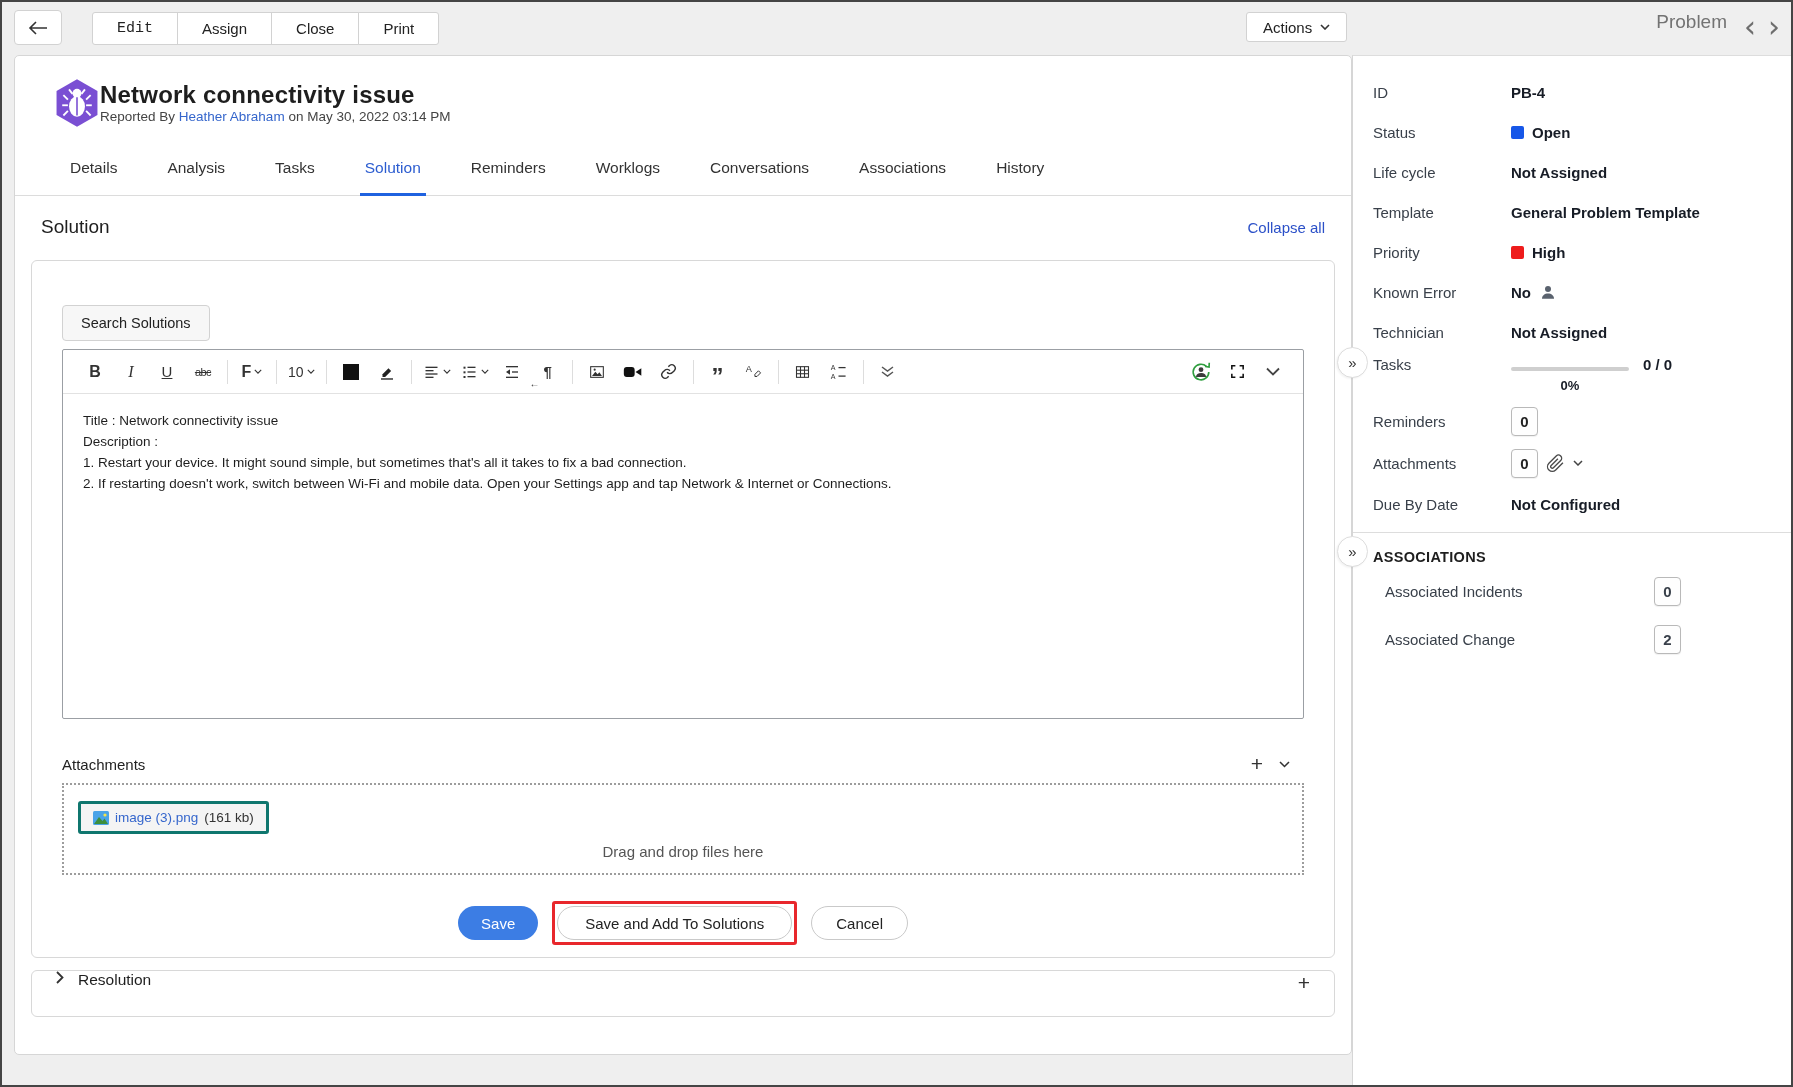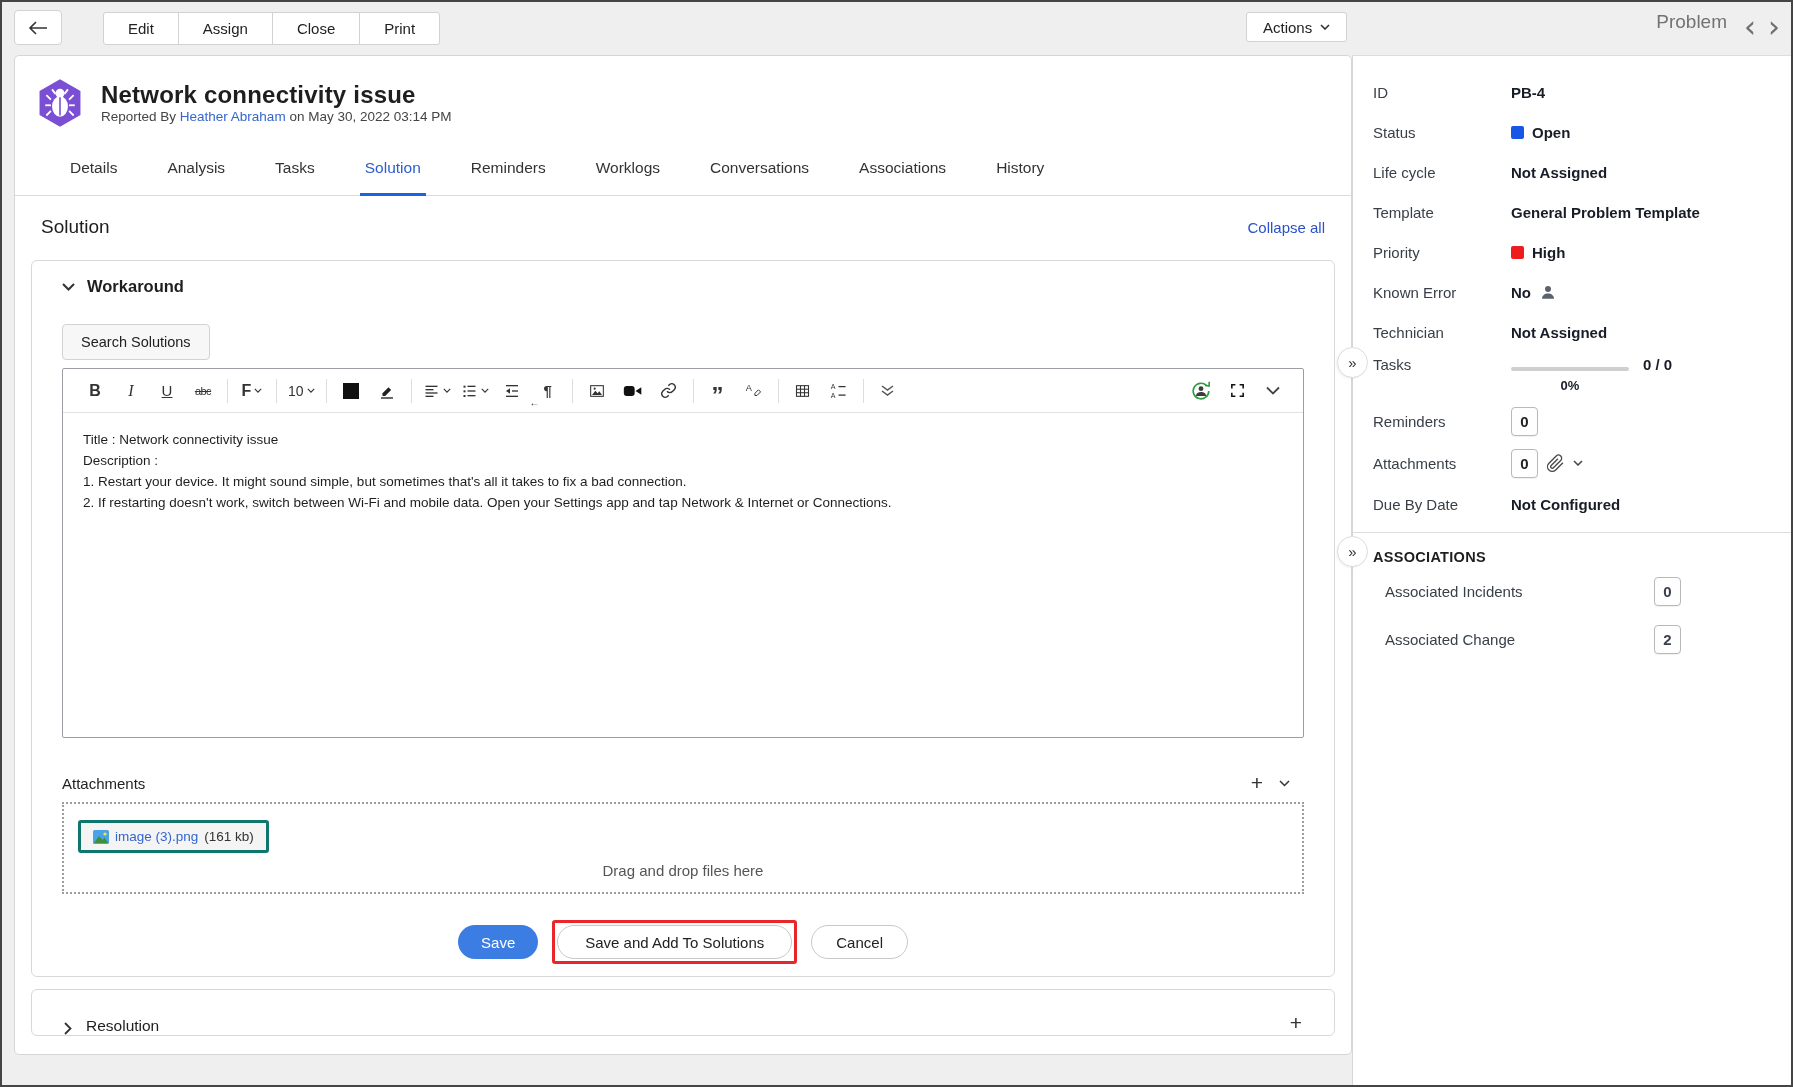--- a/index.html
+++ b/index.html
@@ -12,32 +12,32 @@
   .page { position:relative; width:1793px; height:1087px; background:#efefef;
           box-shadow: inset 0 0 0 2px #454545; overflow:hidden; }
 
   
   .topbar { position:absolute; left:0; top:0; width:100%; height:55px; }
   .btn { background:#fff; border:1px solid #d2d2d2; color:#222; font-size:15px;
          display:inline-flex; align-items:center; justify-content:center; cursor:pointer; }
   .back-btn { position:absolute; left:14px; top:10px; width:48px; height:35px; border-radius:4px; font-size:19px; color:#333; }
   .btn-group { position:absolute; left:88px; top:12px; display:flex; }
   .btn-group .btn { height:33px; padding:0 24px; margin-left:-1px; }
-  .btn-group .btn:first-child { border-radius:3px 0 0 3px; margin-left:15px; }
+  .btn-group .btn:first-child { border-radius:3px 0 0 3px; margin-left:4px;font-family:Liberation Mono, monospace; }
   .btn-group .btn:last-child { border-radius:0 3px 3px 0; }
   .actions-btn { position:absolute; left:1246px; top:12px; height:30px; padding:0 16px; border-radius:3px; gap:8px; }
   .caret { width:10px; height:6px; }
   .page-type { position:absolute; right:66px; top:11px; font-size:19px; color:#737373; }
   .nav-arrows { position:absolute; right:8px; top:8px; display:flex; gap:2px; font-size:30px; color:#6e6e6e; }
   .nav-arrows span { cursor:pointer; padding:0 5px; line-height:38px; font-family:"DejaVu Sans", sans-serif; }
 
   
   .card { position:absolute; left:14px; top:55px; width:1338px; height:1000px;
           background:#fff; border:1px solid #d6d6d6; border-radius:5px; }
-  .card-header { display:flex; gap:18px; padding:22px 24px 0 22px; }
+  .card-header { display:flex; padding:22px 24px 0 39px; }
   .bug-badge { width:46px; height:50px; flex:none; }
   .title-wrap { padding-top:3px; }
   .ticket-title { font-size:24px; font-weight:700; color:#1e1e1e; letter-spacing:.2px; }
   .reported { font-size:13.5px; color:#444; }
   .reported a { color:#3566cc; text-decoration:none; cursor:pointer; }
 
   .tabs { display:flex; margin-top:12px; padding-left:30px; border-bottom:1px solid #dcdcdc; height:56px; align-items:center; }
   .tab { padding:0 25px; font-size:15.5px; color:#333; height:100%; display:flex; align-items:center; position:relative; cursor:pointer; }
   .tab.active { color:#2b5cd0; }
   .tab.active::after { content:""; position:absolute; left:20px; right:20px; bottom:-1px; height:3px; background:#1f62e0; }
@@ -88,21 +88,21 @@
   .dz-text { text-align:center; padding-top:58px; font-size:15px; color:#555; }
 
   
   .btn-row { display:flex; justify-content:center; align-items:center; gap:14px; margin-top:26px; }
   .pill { height:34px; border-radius:17px; font-size:15px; display:inline-flex; align-items:center; justify-content:center; cursor:pointer; }
   .save-btn { background:#3c7de4; color:#fff; border:none; padding:0 23px; }
   .hl-frame { border:3px solid #e8272c; border-radius:3px; padding:2px; }
   .save-add-btn { background:#fff; border:1px solid #c9c9c9; color:#222; padding:0 27px; }
   .cancel-btn { background:#fff; border:1px solid #c9c9c9; color:#222; padding:0 24px; }
 
-  .resolution-panel { display:flex; align-items:flex-end; gap:14px; height:47px; padding:0 32px; margin-top:12px; cursor:pointer; }
+  .resolution-panel { display:flex; align-items:flex-start; gap:14px; height:47px; padding:0 24px; margin-top:12px; cursor:pointer; }
   .res-title { font-size:15.5px; color:#1e1e1e; }
   .res-plus { margin-left:auto; font-size:21px; color:#333; cursor:pointer; }
 
   
   .sidebar { position:absolute; left:1352px; top:55px; width:439px; height:1030px;
              background:#fff; border-left:1px solid #d6d6d6; border-top:1px solid #ddd; padding-top:16px; }
   .sb-row { display:flex; align-items:center; min-height:40px; padding:0 20px; font-size:15px; }
   .sb-label { width:138px; flex:none; color:#39404a; }
   .sb-value { font-weight:700; color:#171c26; display:flex; align-items:center; gap:8px; }
   .dot { width:13px; height:13px; border-radius:2px; display:inline-block; flex:none; }
@@ -197,26 +197,20 @@
       <div class="tab">Associations</div>
       <div class="tab">History</div>
     </div>
 
     <div class="section-row">
       <div class="section-title">Solution</div>
       <a class="collapse-all">Collapse all</a>
     </div>
 
     <div class="panel workaround-panel">
-      <div class="panel-head">
-        <svg class="chev" width="13" height="8" viewBox="0 0 13 8">
-            <path d="M1 1 L6.5 6.5 L12 1"></path>
-          </svg>
-        <span>Workaround</span>
-      </div>
 
       <button class="btn search-solutions">Search Solutions</button>
 
       
       <div class="editor">
         <div class="ed-toolbar">
           <span class="tool tb-b">B</span>
           <span class="tool tb-i">I</span>
           <span class="tool tb-u">U</span>
           <span class="tool tb-s">abc</span>

